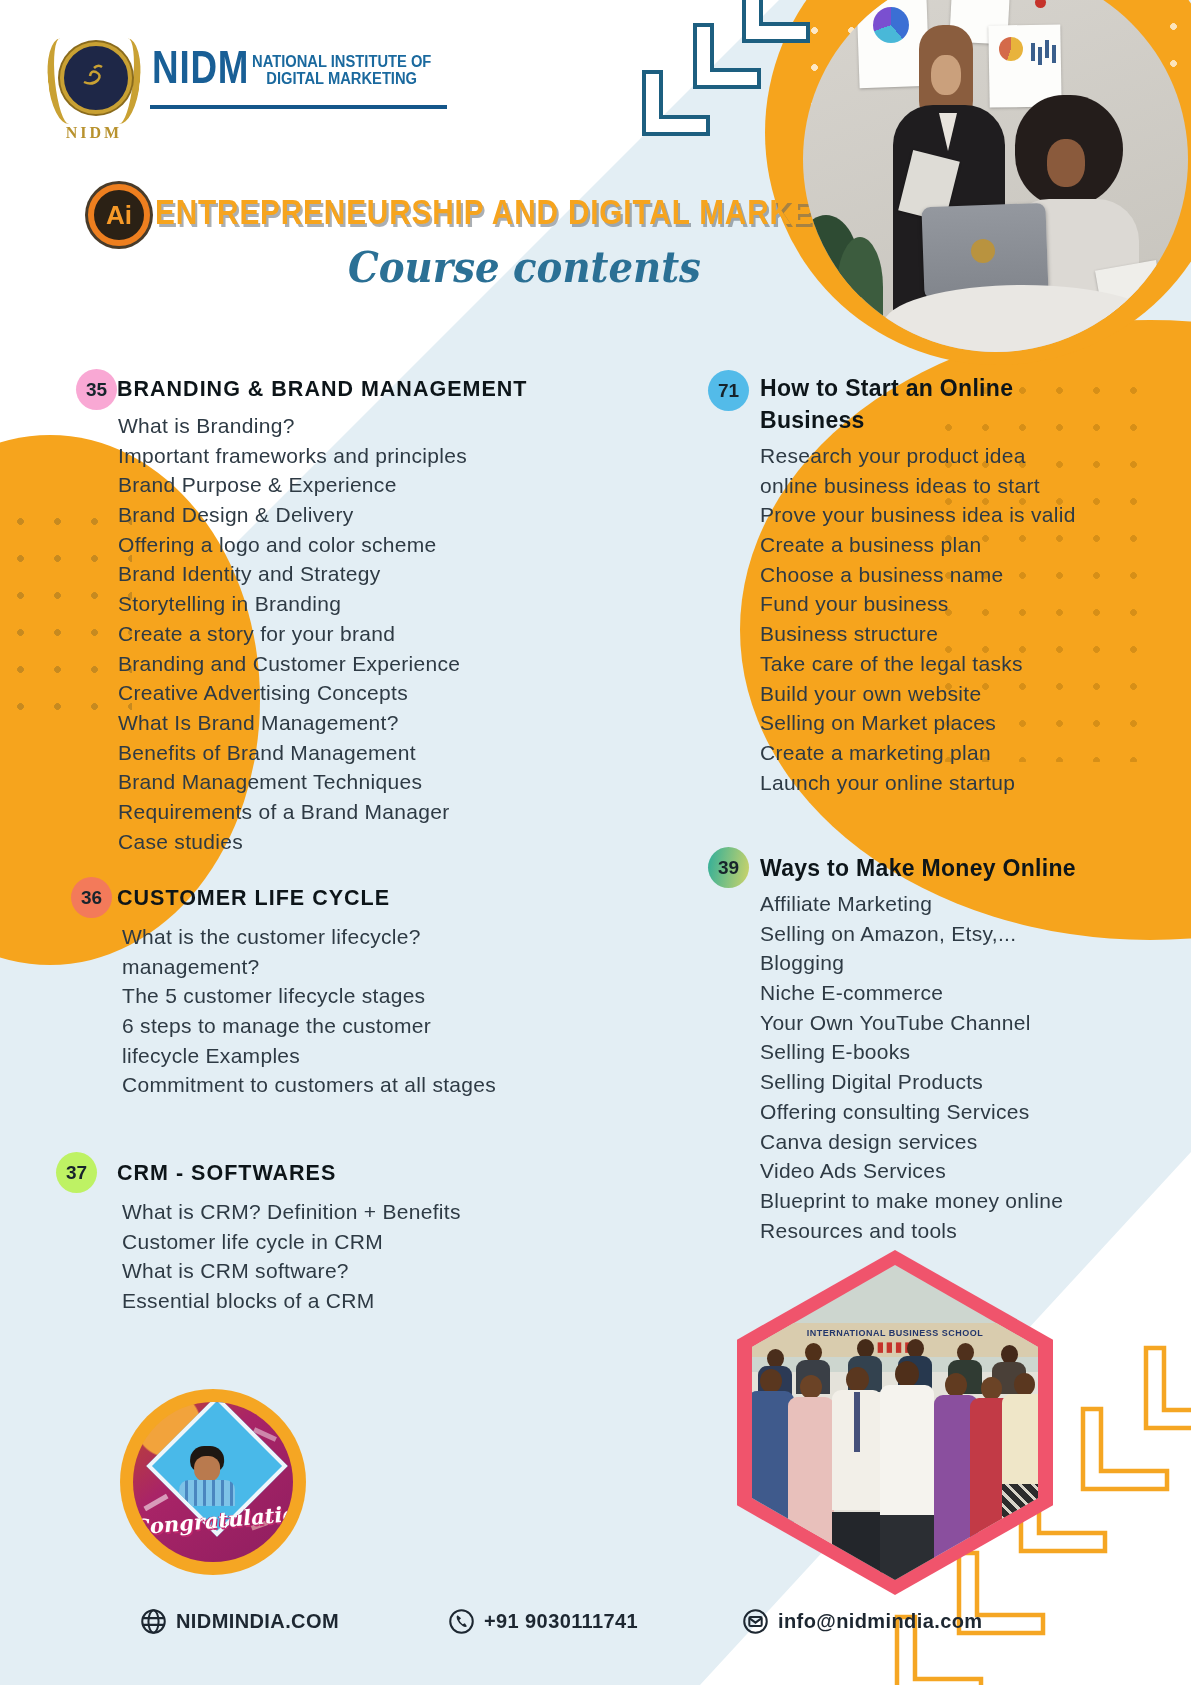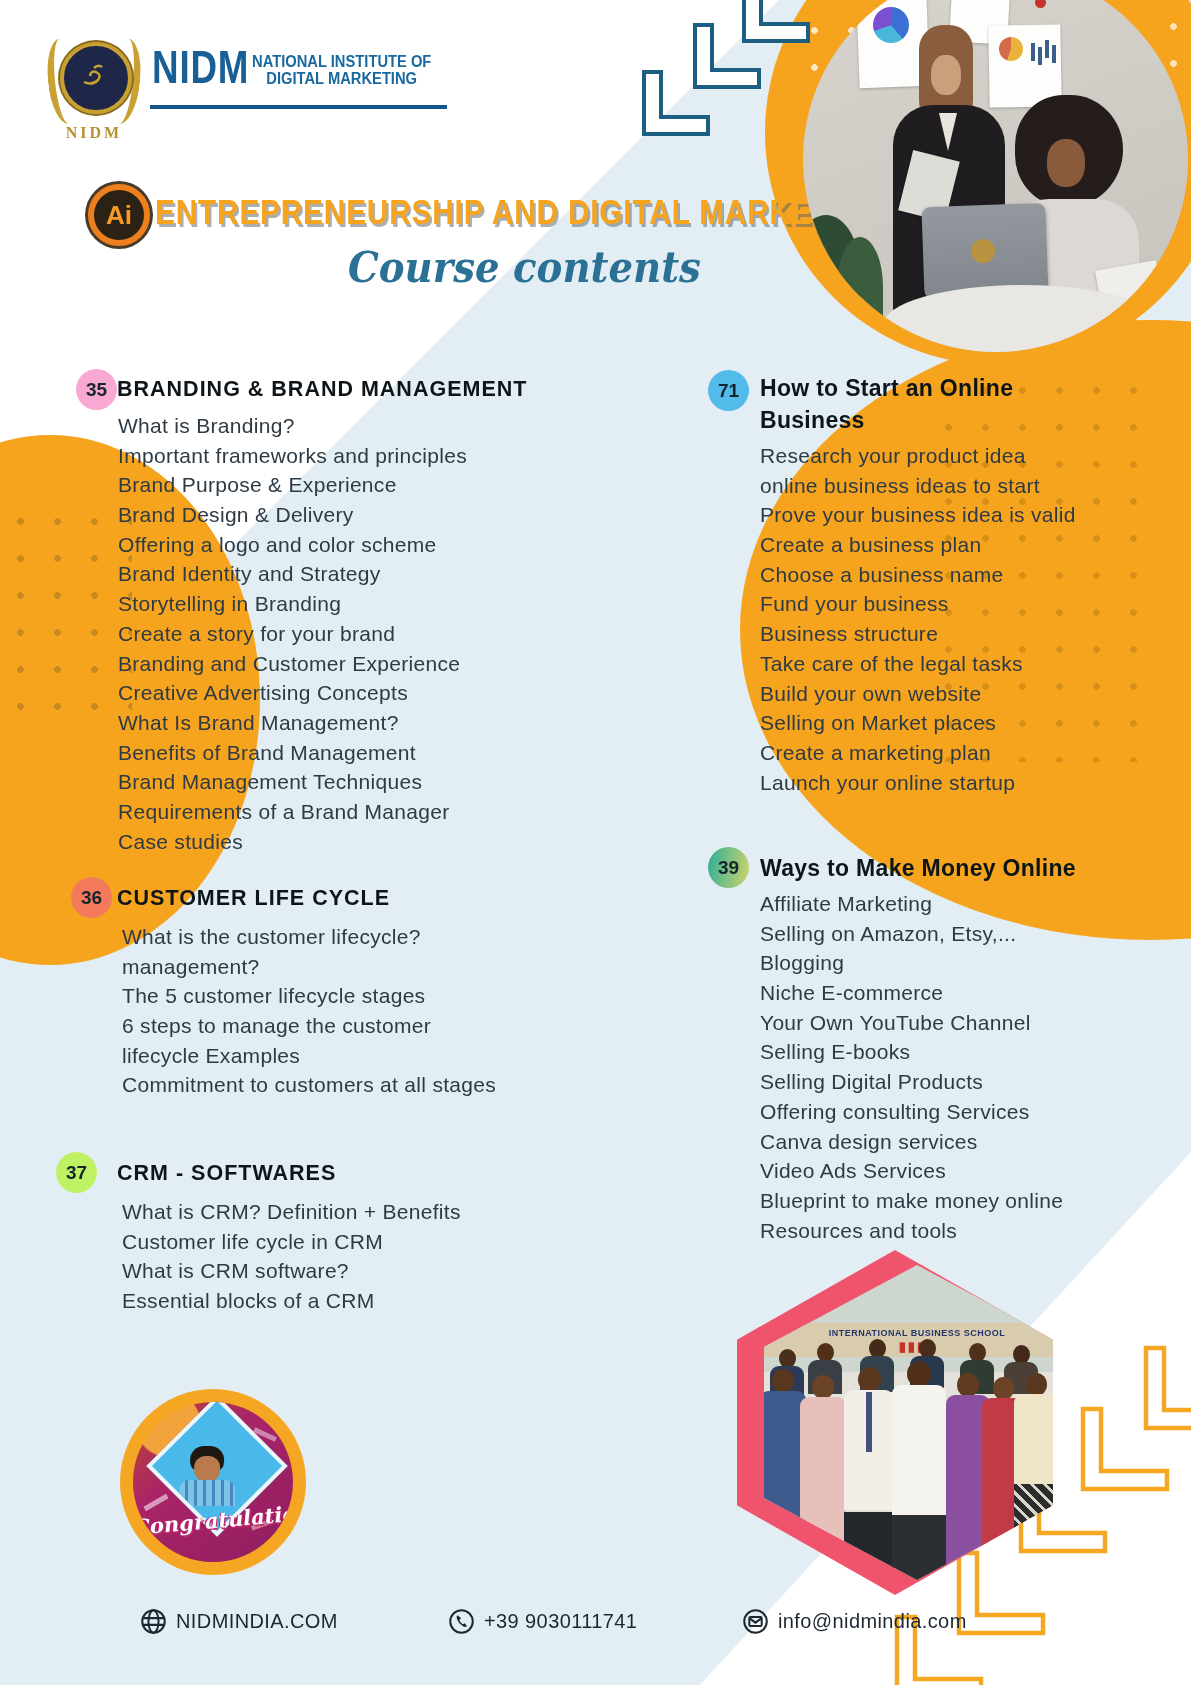--- a/index.html
+++ b/index.html
@@ -48,21 +48,21 @@
   .sec-head{position:absolute;font-weight:bold;color:#0d1519;font-size:21.5px;letter-spacing:1px;white-space:nowrap;}
   .sec-head.tc{font-size:23px;letter-spacing:.3px;line-height:32px;}
   .topic-list{position:absolute;color:#2e3a44;font-size:21px;letter-spacing:.3px;}
   .topic-list .list-line{height:29.7px;line-height:29.7px;white-space:nowrap;}
 
   
   .lb{position:absolute;}
 
   
   .foot{position:absolute;top:1602px;height:38px;display:flex;align-items:center;gap:9px;
-    color:#1d2731;font-weight:normal;font-size:20px;letter-spacing:.4px;white-space:nowrap;}
+    color:#1d2731;font-weight:bold;font-size:20px;letter-spacing:.4px;white-space:nowrap;}
   .foot svg{flex:0 0 auto;}
 
   
   .photo-circle{left:803px;top:-33px;width:385px;height:385px;border-radius:50%;overflow:hidden;
     background:linear-gradient(160deg,#d8d5cf,#c6c3bc);}
   .pp{position:absolute;background:#fdfdfb;box-shadow:0 1px 3px rgba(0,0,0,.25);}
 
   
   .congrats{left:120px;top:1389px;width:186px;height:186px;border-radius:50%;background:#f5a623;
     display:flex;align-items:center;justify-content:center;}
@@ -71,23 +71,23 @@
                linear-gradient(140deg,#c04a2a 0%,#a92467 38%,#8f1e60 100%);}
   .congrats .diamond{position:absolute;left:34px;top:14px;width:92px;height:92px;background:#49b9e9;
     border:4px solid #eef6fb;transform:rotate(45deg);overflow:hidden;}
   .congrats .script{position:absolute;left:0;right:0;top:106px;text-align:center;
     font-family:"DejaVu Serif",serif;font-style:italic;font-weight:bold;font-size:21px;color:#fff;
     transform:rotate(-5deg);text-shadow:1px 2px 0 #c2276d,-1px 0 0 #c2276d;}
 
   
   .hex{left:737px;top:1250px;width:316px;height:345px;
     clip-path:polygon(50% 0,100% 26%,100% 74%,50% 100%,0 74%,0 26%);background:#f0546c;}
-  .hex-in{position:absolute;left:27px;top:15px;width:286px;height:315px;
+  .hex-in{position:absolute;left:15px;top:15px;width:286px;height:315px;
     clip-path:polygon(50% 0,100% 26%,100% 74%,50% 100%,0 74%,0 26%);
-    background:linear-gradient(#cdd6cf 0 34%,#e4e2da 34% 100%);overflow:hidden;padding-left:20px;}
+    background:linear-gradient(#cdd6cf 0 34%,#e4e2da 34% 100%);overflow:hidden;}
   .hex-banner{position:absolute;left:0;right:0;top:58px;height:34px;background:#d9ccae;
     color:#23366b;font-weight:bold;font-size:9px;letter-spacing:.5px;text-align:center;line-height:13px;
     padding-top:4px;box-sizing:border-box;}
   .hex-banner .yr{color:#c5332b;font-size:13px;letter-spacing:2px;}
   .psn{position:absolute;}
   .psn .hd{border-radius:50%;margin:0 auto;}
   .psn .bd{border-radius:9px 9px 0 0;margin-top:-2px;}
 </style>
 </head>
 <body>
@@ -356,21 +356,21 @@
         <ellipse cx="12" cy="12" rx="4.5" ry="10"></ellipse>
         <path d="M2.5 9h19M2.5 15h19"></path>
       </svg>
     <span>NIDMINDIA.COM</span>
   </div>
   <div class="foot" style="left:448px;">
     <svg width="27" height="27" viewBox="0 0 24 24" fill="none" stroke="#1d2731" stroke-width="1.8">
         <circle cx="12" cy="12" r="10"></circle>
         <path d="M8.5 6.5 q-1.5 1 -.5 3.5 q1.5 4 5 6 q2.5 1.5 3.8 .2 l-1.8-2.6 l-2 .8 q-2.2-1.6 -3-3.8 l1.6-1.4 Z" fill="#1d2731" stroke="none"></path>
       </svg>
-    <span>+39 9030111741</span>
+    <span>+91 9030111741</span>
   </div>
   <div class="foot" style="left:742px;">
     <svg width="27" height="27" viewBox="0 0 24 24" fill="none" stroke="#1d2731" stroke-width="1.8">
         <circle cx="12" cy="12" r="10"></circle>
         <rect x="6.5" y="8" width="11" height="8" rx="1.2"></rect>
         <path d="M6.5 9 l5.5 4 l5.5 -4"></path>
       </svg>
     <span>info@nidmindia.com</span>
   </div>
 

